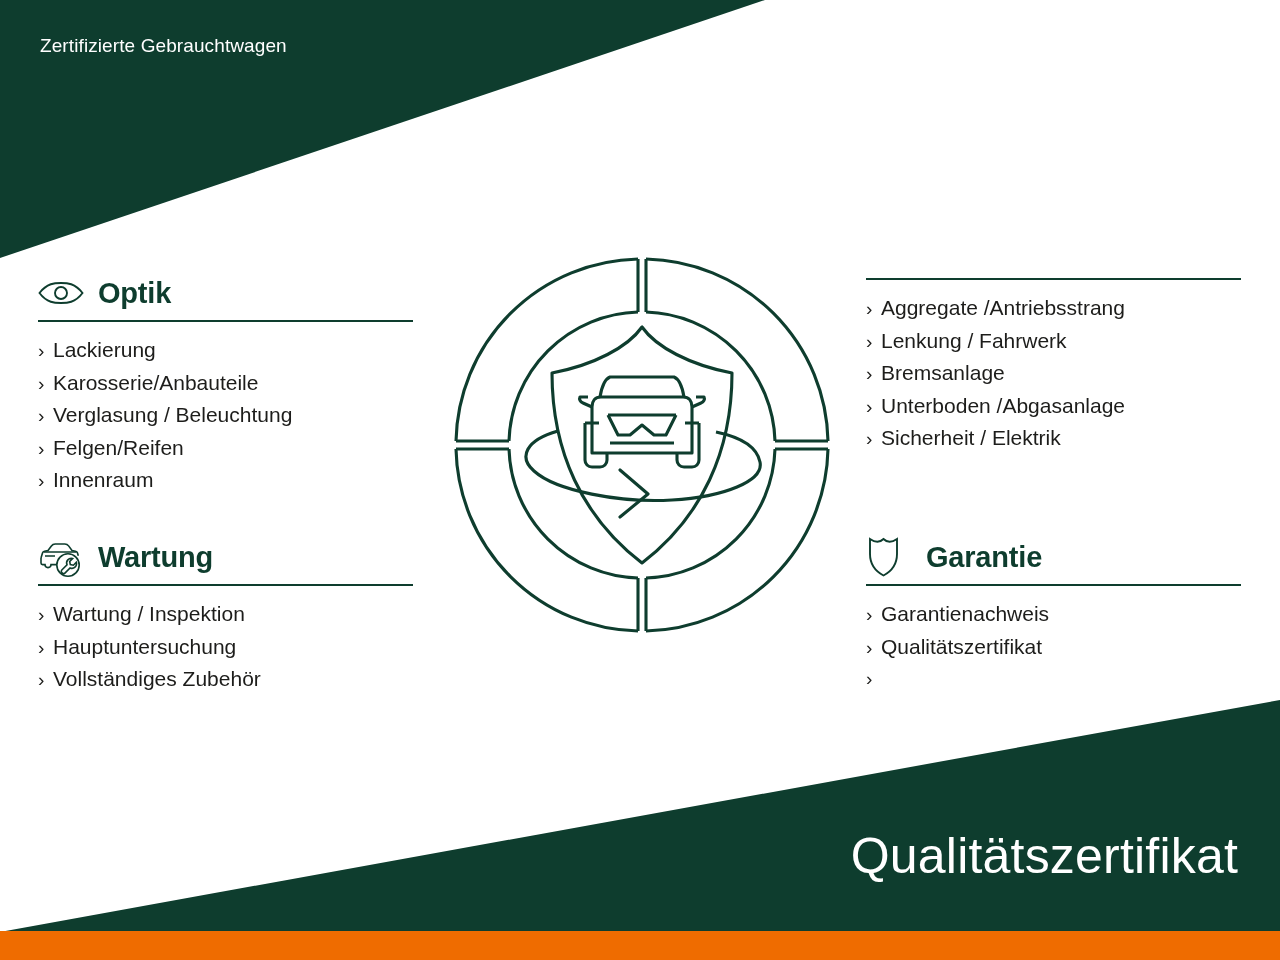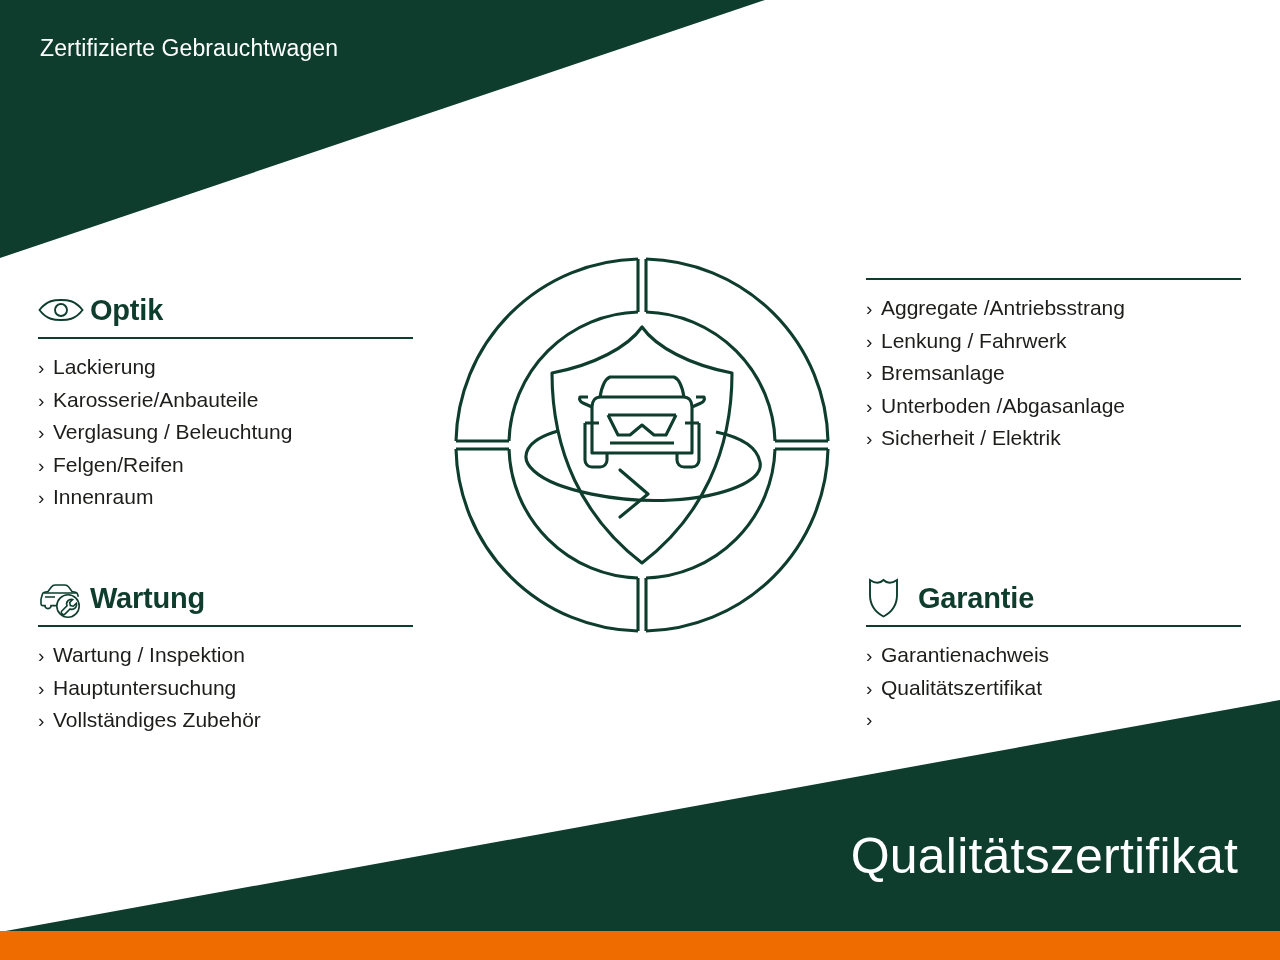--- a/index.html
+++ b/index.html
@@ -45,45 +45,44 @@
   }
   .brand-plus {
     font-size: 35px;
     font-weight: 300;
     letter-spacing: 0.2px;
     line-height: 1;
     color: #ffffff;
   }
   .brand-sub {
     margin-top: 7px;
-    font-size: 23px;
+    font-size: 19px;
     font-weight: 300;
     letter-spacing: 0.1px;
     color: #ffffff;
     white-space: nowrap;
     text-align: right;
   }
 
   
   .col {
     position: absolute;
     width: 375px;
     z-index: 4;
   }
   .col-left  { left: 38px; }
   .col-right { left: 866px; }
   .col-top    { top: 272px; }
-  .col-bottom { top: 560px; }
+  .col-bottom { top: 536px; }
 
   .sec-head {
     display: flex;
     align-items: center;
-    gap: 6px;
+    gap: 14px;
     height: 42px;
-    margin-top: 17px;
   }
   .sec-icon {
     width: 46px;
     height: 40px;
     flex: 0 0 46px;
     display: flex;
     align-items: center;
     justify-content: flex-start;
   }
   .sec-title {

